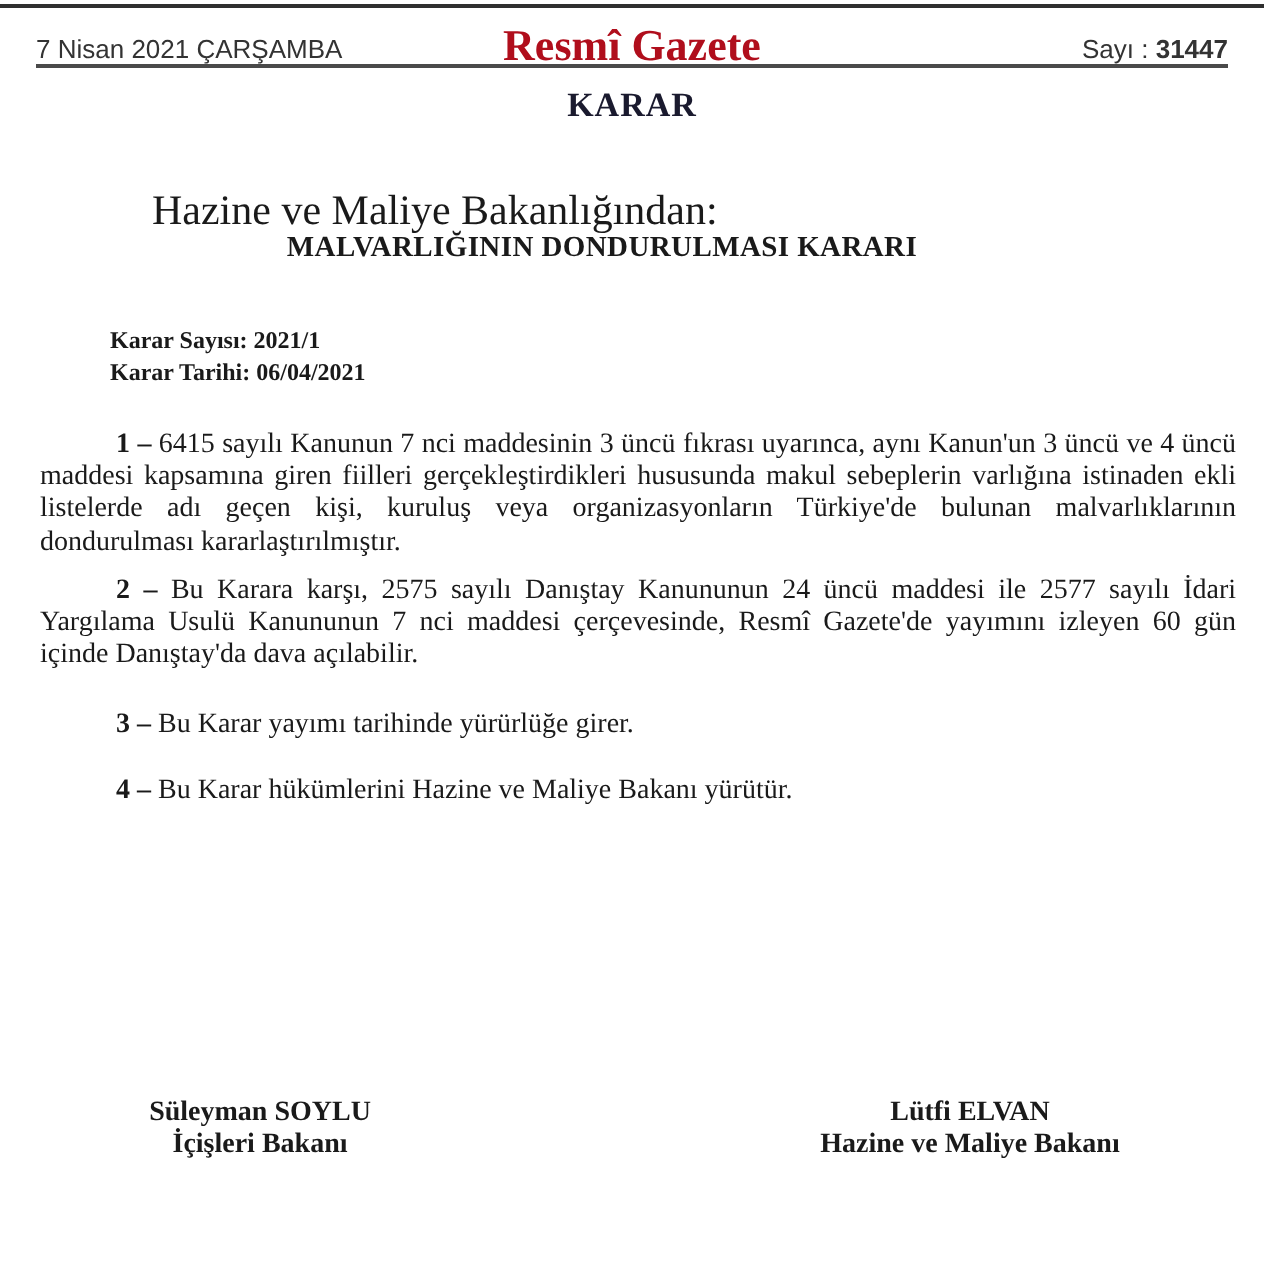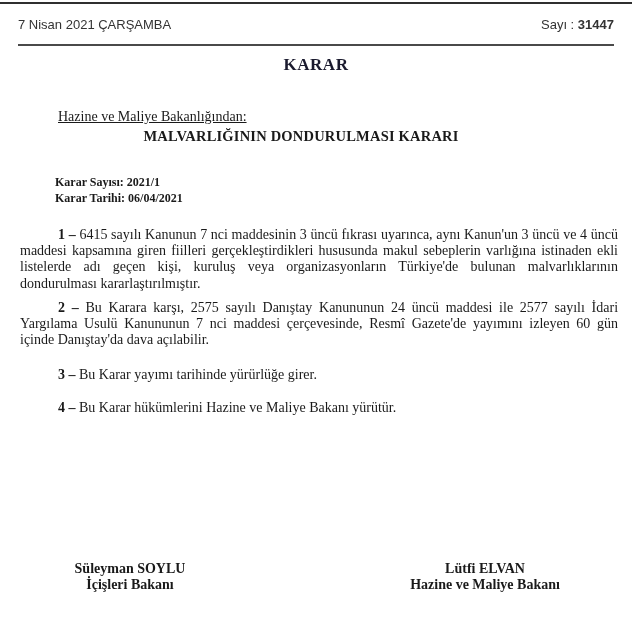--- a/index.html
+++ b/index.html
@@ -12,21 +12,21 @@
   }
   * { box-sizing: border-box; }
 
   .top-rule {
     margin-top: 2px;
     height: 2px;
     background: #2f2f2f;
     width: 100%;
   }
 
-  .header { position: relative; height: 40px; }
+  .header { position: relative; height: 28px; }
   .h-date {
     position: absolute; left: 18px; top: 13px;
     font-family: "Liberation Sans", sans-serif;
     font-size: 13px; color: #333333;
   }
   .h-title {
     text-align: center;
     padding-top: 6px;
     font-family: "Liberation Serif", serif;
     font-weight: bold;
@@ -51,24 +51,23 @@
     text-align: center;
     font-weight: bold;
     font-size: 17px;
     line-height: 20px;
     letter-spacing: 0.5px;
     color: #1a1a2e;
   }
 
   .ministry {
     margin-top: 31px;
-    margin-left: 58px;
-    font-size: 14px;
+    margin-left: 76px;
+    font-size: 21px;
     line-height: 22px;
-    text-decoration: underline;
   }
 
   .decision-title {
     text-align: center;
     padding-right: 30px;
     font-weight: bold;
     font-size: 14.5px;
     line-height: 17px;
     letter-spacing: 0.2px;
   }
@@ -109,20 +108,21 @@
 </style>
 </head>
 <body>
 
 <div class="page">
 
   <div class="top-rule"></div>
 
   <div class="header">
     <div class="h-date">7 Nisan 2021 ÇARŞAMBA</div>
+    <div class="h-title">Resmî Gazete</div>
     <div class="h-issue"><span>Sayı : </span><b>31447</b></div>
   </div>
 
   <div class="header-rule"></div>
 
   <div class="karar">KARAR</div>
 
   <div class="ministry">Hazine ve Maliye Bakanlığından:</div>
 
   <div class="decision-title">MALVARLIĞININ DONDURULMASI KARARI</div>

